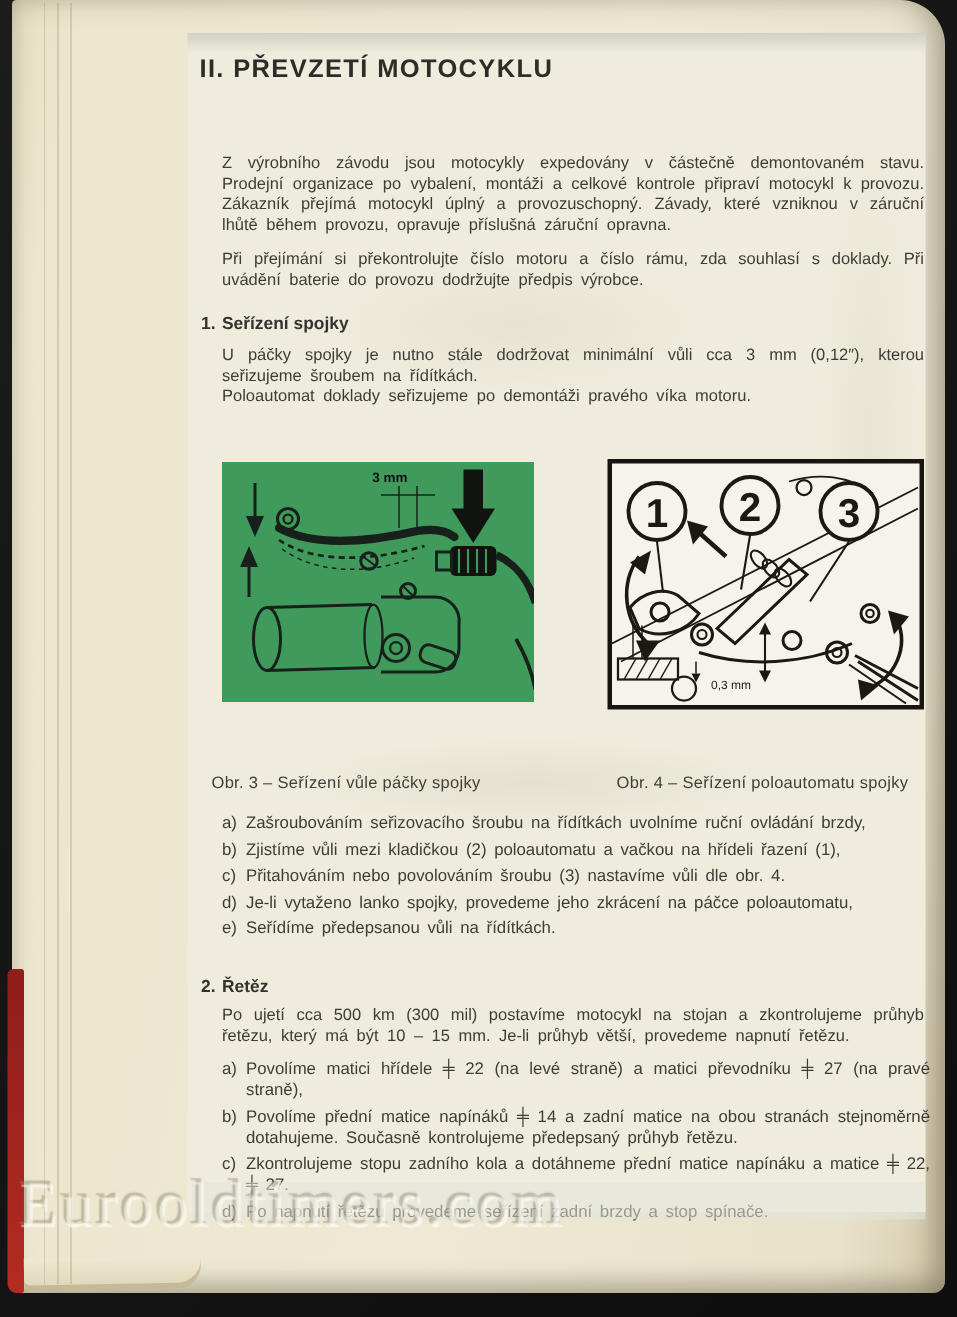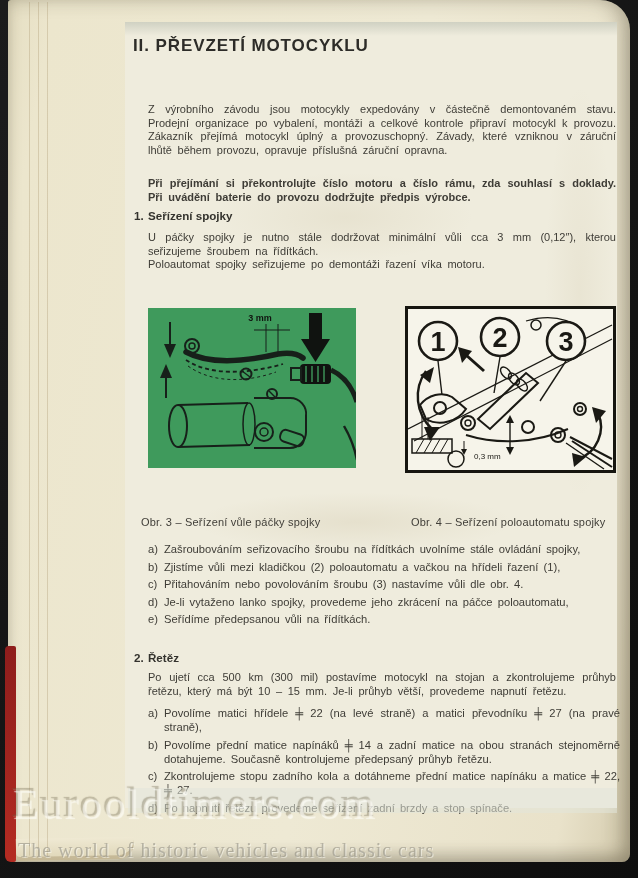--- a/index.html
+++ b/index.html
@@ -48,21 +48,21 @@
         background:radial-gradient(ellipse at center, rgba(160,140,90,.12), rgba(160,140,90,0) 70%); }
   .g3 { left:420px; top:60px; width:70px; height:420px;
         background:radial-gradient(ellipse at center, rgba(160,140,90,.08), rgba(160,140,90,0) 70%); }
   
   .t { position:absolute; color:#3e3c36; }
   .title {
     left:8px; top:14px; font-size:17px; font-weight:bold; letter-spacing:.9px; color:#2d2c28;
   }
   .body-text { font-size:11px; line-height:13.6px; text-align:justify; word-spacing:2.6px; }
   .intro { left:23px; top:81px; width:468px; }
-  .intro .p + .p { margin-top:20px;font-weight:bold; }
+  .intro .p + .p { margin-top:10px; }
   .sec-head { font-size:11.6px; font-weight:bold; color:#33322d; display:flex; }
   .sec-head .num { width:14px; }
   .s1-head { left:9px; top:187px; }
   .s1-body { left:23px; top:209px; width:468px; }
   .s2-head { left:9px; top:629px; }
   .s2-body { left:23px; top:649px; width:468px; }
   .list { position:absolute; font-size:11.2px; line-height:14px; color:#3e3c36; word-spacing:2px; }
   .s1-list { left:23px; top:520px; width:472px; }
   .s2-list { left:23px; top:684px; width:472px; }
   .li { position:relative; padding-left:16px; margin-bottom:3.5px; text-align:justify; }
@@ -115,21 +115,21 @@
       <div class="p">Při přejímání si překontrolujte číslo motoru a číslo rámu, zda souhlasí s doklady. Při uvádění baterie do provozu dodržujte předpis výrobce.</div>
     </div>
 
     <div class="t sec-head s1-head">
       <span class="num">1.</span>
       <span>Seřízení spojky</span>
     </div>
 
     <div class="t body-text s1-body">
       <div>U páčky spojky je nutno stále dodržovat minimální vůli cca 3 mm (0,12″), kterou seřizujeme šroubem na řídítkách.</div>
-      <div>Poloautomat spojky seřizujeme po demontáži řazení víka motoru.</div>
+      <div>Poloautomat doklady seřizujeme po demontáži pravého víka motoru.</div>
     </div>
 
     <div class="fig3">
       <svg width="208" height="160" viewBox="0 0 208 160">
         <rect x="0" y="0" width="208" height="160" fill="#3f9a5c"></rect>
         <g stroke="#17201a" fill="none" stroke-width="2">
 
           <line x1="22" y1="14" x2="22" y2="38" stroke-width="2"></line>
           <polygon points="16,36 28,36 22,50" fill="#17201a" stroke="none"></polygon>
           <line x1="18" y1="90" x2="18" y2="68"></line>
@@ -252,21 +252,21 @@
         <text x="66" y="150" font-size="8" fill="#1a1914">0,3 mm</text>
       </svg>
     </div>
 
     <div class="caption cap3">Obr. 3 – Seřízení vůle páčky spojky</div>
     <div class="caption cap4">Obr. 4 – Seřízení poloautomatu spojky</div>
 
     <div class="list s1-list">
       <div class="li">
         <span class="lbl">a)</span>
-        <span>Zašroubováním seřizovacího šroubu na řídítkách uvolníme stále ovládání spojky,</span>
+        <span>Zašroubováním seřizovacího šroubu na řídítkách uvolníme ruční ovládání brzdy,</span>
       </div>
       <div class="li">
         <span class="lbl">b)</span>
         <span>Zjistíme vůli mezi kladičkou (2) poloautomatu a vačkou na hřídeli řazení (1),</span>
       </div>
       <div class="li">
         <span class="lbl">c)</span>
         <span>Přitahováním nebo povolováním šroubu (3) nastavíme vůli dle obr. 4.</span>
       </div>
       <div class="li">
@@ -303,15 +303,14 @@
       </div>
       <div class="li">
         <span class="lbl">d)</span>
         <span>Po napnutí řetězu provedeme seřízení zadní brzdy a stop spínače.</span>
       </div>
     </div>
   </div>
 
   <div class="wm-band"></div>
   <div class="wm-main">Eurooldtimers.com</div>
-  <div class="wm-sub">The world of historic vehicles and classic cars</div>
 
 </div>
 
 </body></html>

